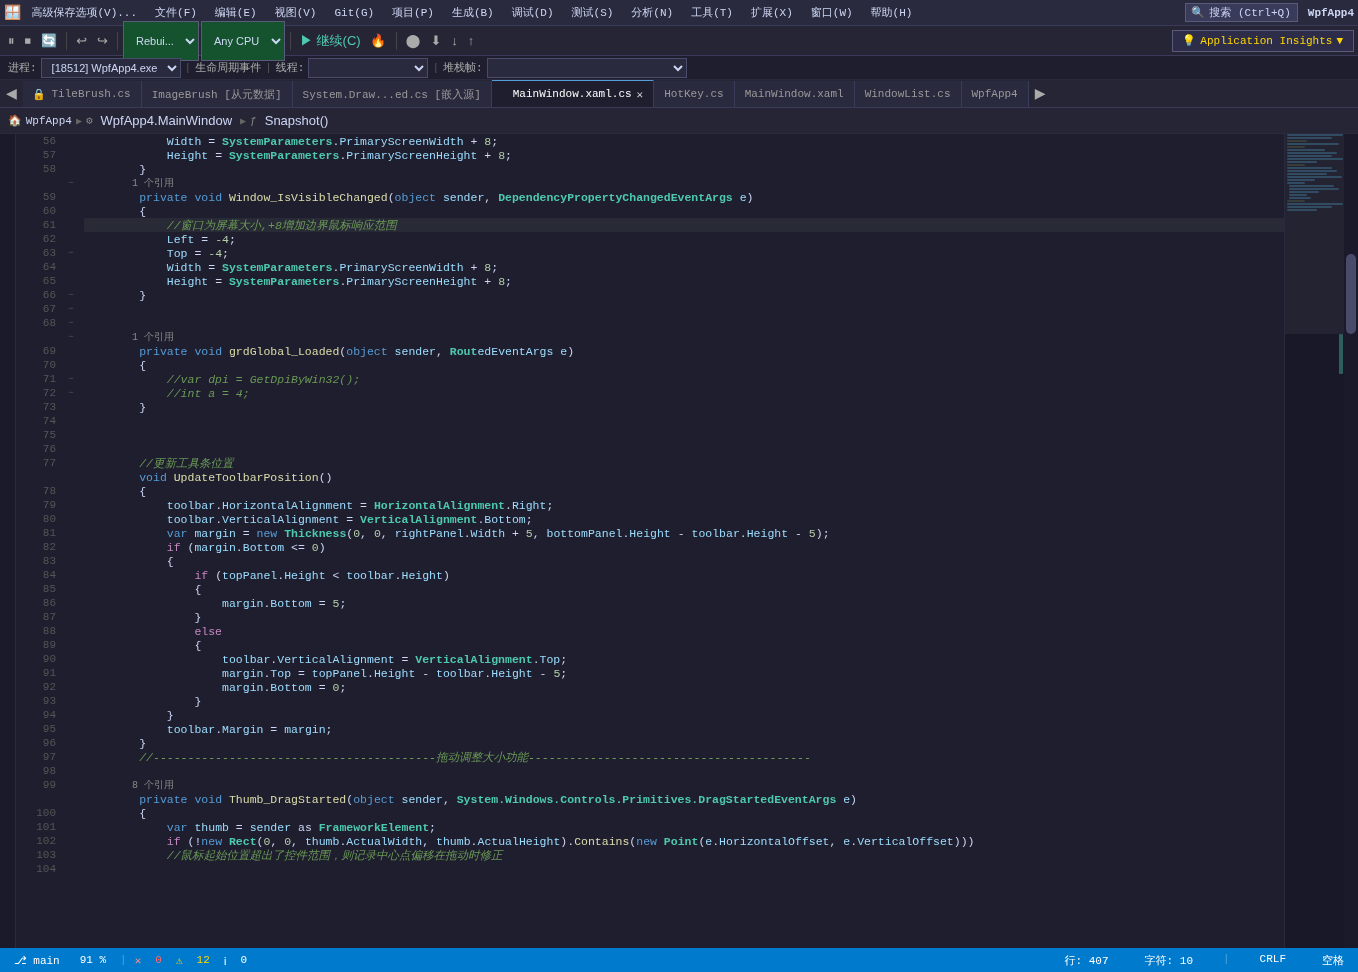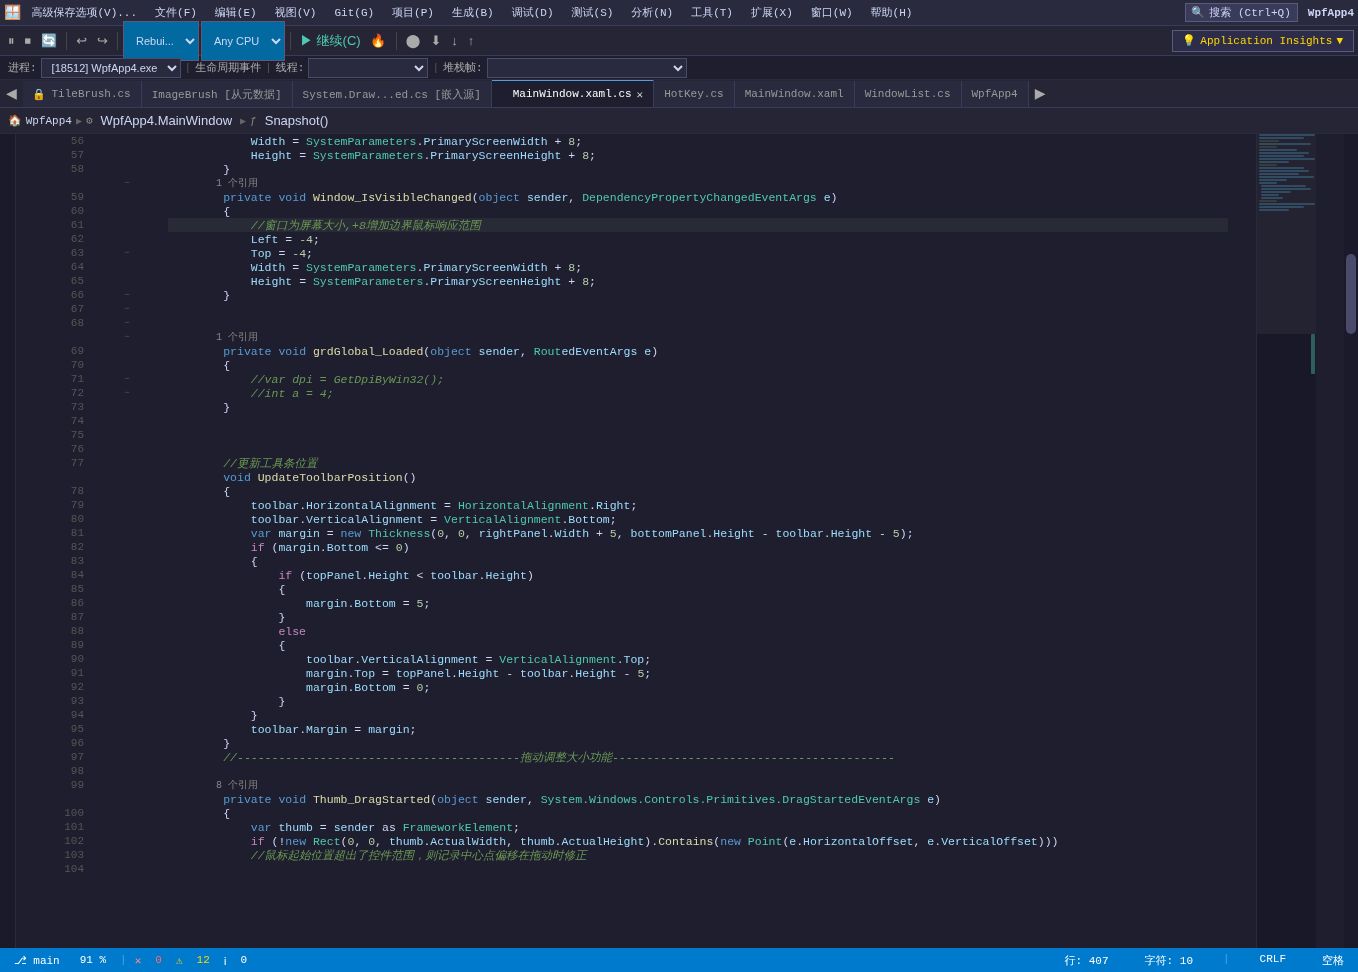--- a/index.html
+++ b/index.html
@@ -60,21 +60,21 @@
     .tb-btn {
       background: transparent;
       border: none;
       color: #aaa;
       padding: 2px 4px;
       cursor: pointer;
       font-size: 13px;
     }
     .tb-sep { width: 1px; background: #444; height: 18px; margin: 0 3px; }
     .tb-dropdown {
-      background: #0369a1;
+      background: #14532d;
       border: 1px solid #5a5a7a;
       color: #cdd6f4;
       font-size: 11px;
       padding: 2px 8px;
       height: 40px;
       cursor: pointer;
     }
     .insights-btn {
       margin-left: auto;
       background: #2d2d4a;
@@ -176,21 +176,20 @@
       cursor: pointer;
       padding: 0 4px;
     }
     .context-arrow { color: #666; font-size: 10px; }
 
     
     #editor-container {
       display: flex;
       height: calc(972px - 26px - 30px - 24px - 28px - 26px - 24px);
       overflow: hidden;
-      gap: 28px;
     }
 
     
     #left-gutter {
       width: 16px;
       background: #1a1a2a;
       display: flex;
       flex-direction: column;
       border-right: 1px solid #2a2a3e;
       flex-shrink: 0;
@@ -245,21 +244,21 @@
       display: flex;
       align-items: center;
       font-size: 11.5px;
       white-space: pre;
       color: #cdd6f4;
     }
 
     
     .kw { color: #569cd6; }         
     .kw2 { color: #c586c0; }        
-    .type { color: #4ec9b0; }         
+    .type { color: #4ec9b0; font-weight: bold; }         
     .num { color: #b5cea8; }         
     .comment { color: #6a9955; font-style: italic; }
     .method { color: #dcdcaa; }      
     .param { color: #9cdcfe; }       
     .punct { color: #cdd6f4; }       
     .prop { color: #9cdcfe; }
     .ref-hint { color: #888; font-size: 10px; }
 
     
     #minimap {

